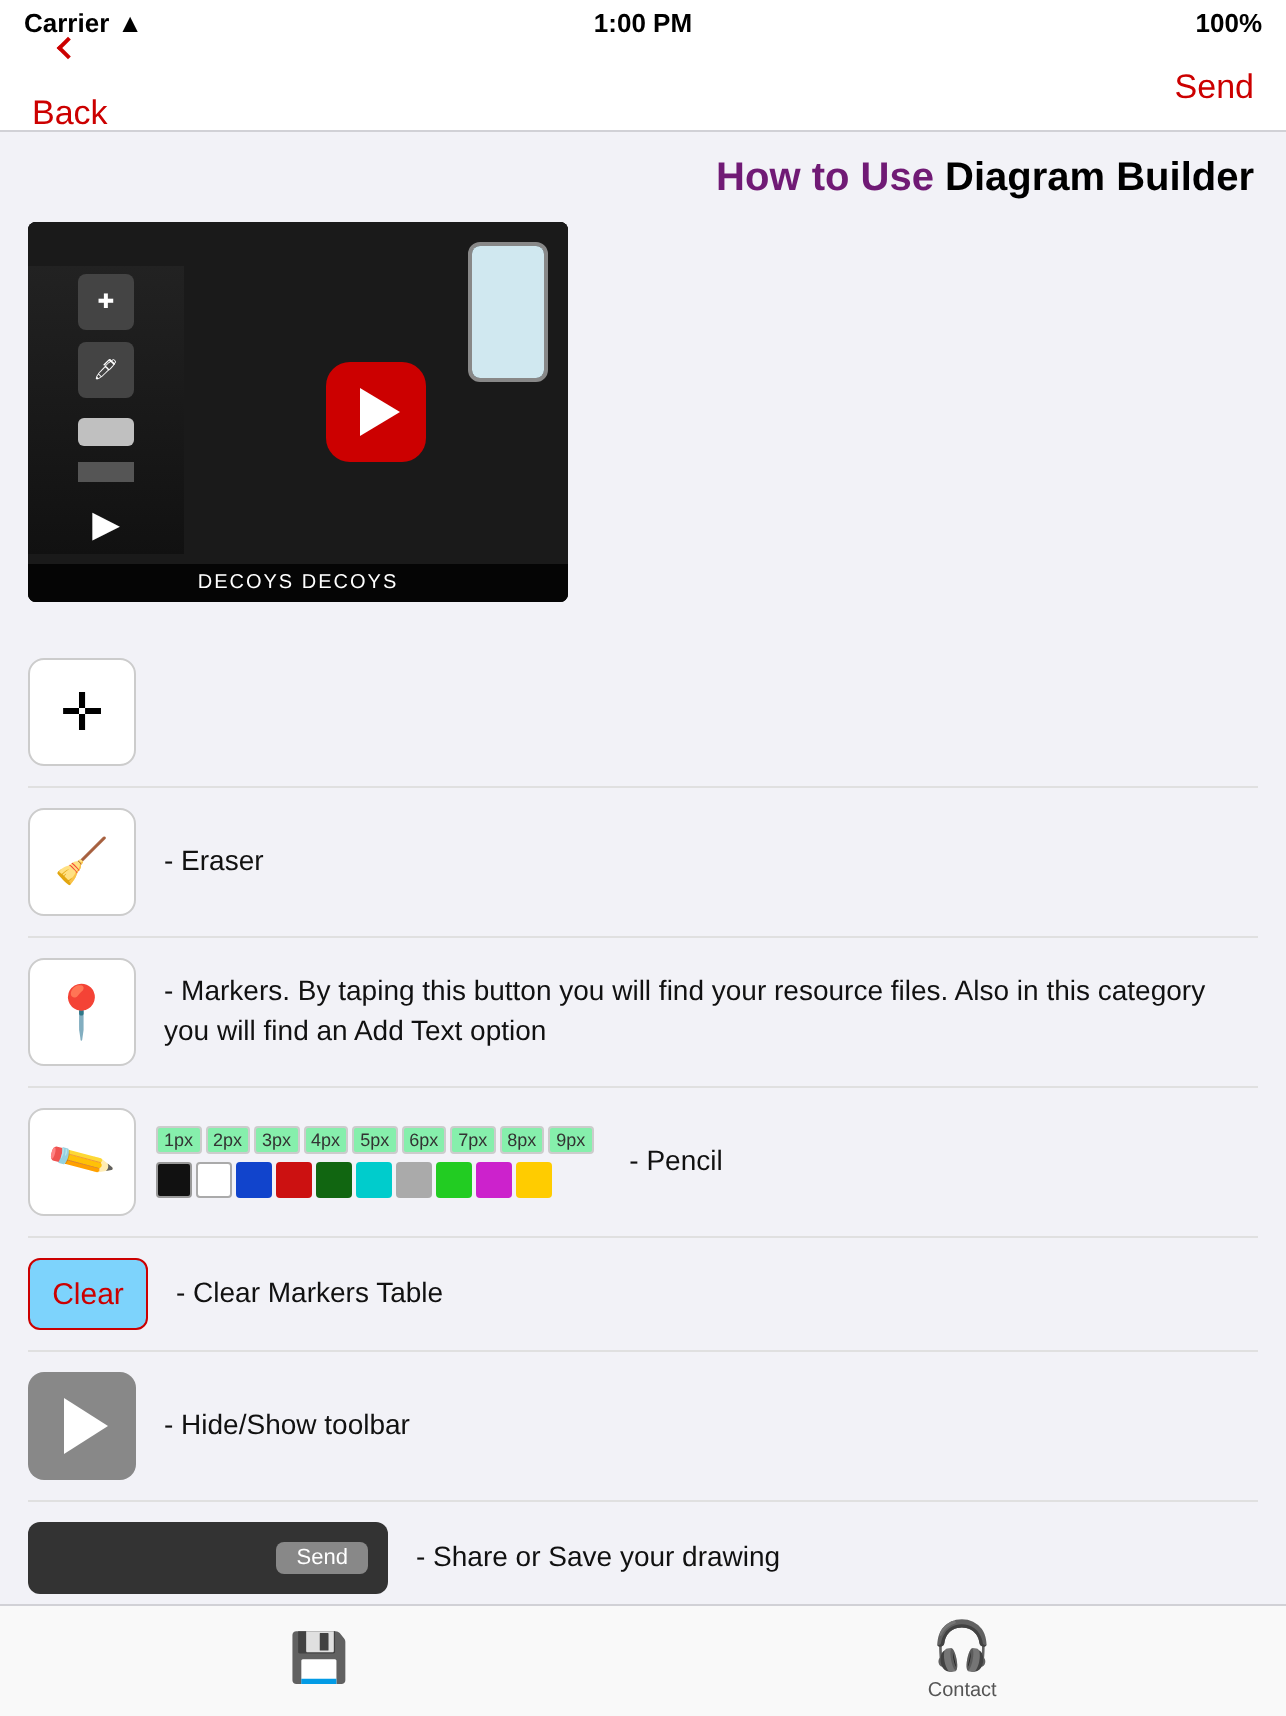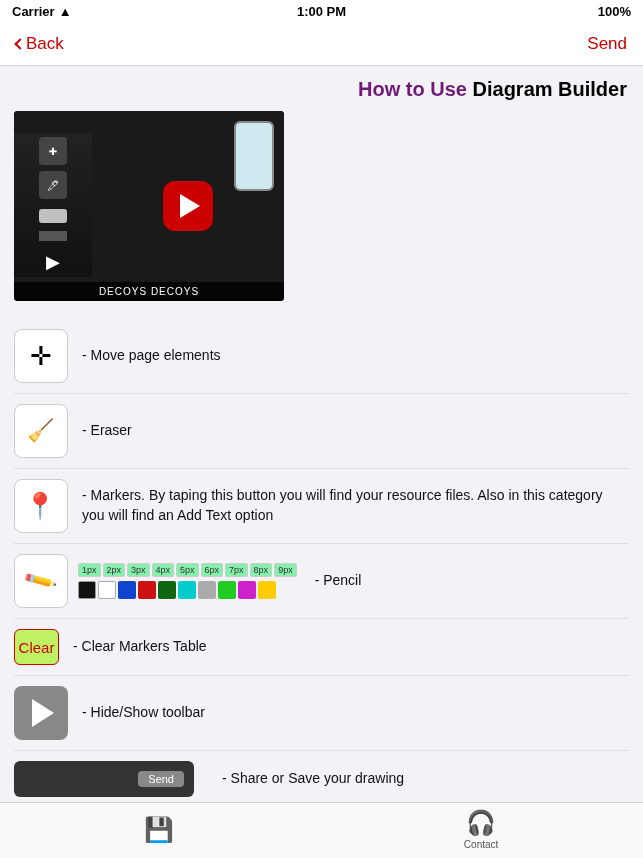--- a/index.html
+++ b/index.html
@@ -33,21 +33,22 @@
       padding: 8px 16px;
       border-bottom: 1px solid #d1d1d6;
       height: 44px;
     }
     .nav-back {
       display: flex;
       align-items: center;
       color: #cc0000;
       font-size: 17px;
       cursor: pointer;
-      gap: 0;
+      gap: 20px;
+      flex-direction: column;
     }
     .nav-send {
       color: #cc0000;
       font-size: 17px;
       font-weight: 400;
       cursor: pointer;
     }
 
     
     .page-title {
@@ -207,26 +208,26 @@
     .swatch {
       width: 18px;
       height: 18px;
       border-radius: 2px;
     }
 
     
     .clear-btn {
       border: 1.5px solid #cc0000;
       border-radius: 6px;
-      background: #bef264;
+      background: #7dd3fc;
       color: #cc0000;
       font-size: 15px;
       font-weight: 500;
       padding: 4px 14px;
-      width: 45px;
+      width: 60px;
       text-align: center;
       height: 36px;
       display: flex;
       align-items: center;
       justify-content: center;
     }
 
     
     .play-arrow {
       width: 54px;
@@ -383,21 +384,20 @@
         </div>
       </div>
     </div>
     <div class="video-decoys-bar">DECOYS DECOYS</div>
   </div>
 
   <div class="feature-row">
     <div class="icon-box">
       <span style="font-size:26px;">✛</span>
     </div>
-    <span class="feature-text">- Move page elements</span>
   </div>
 
   <div class="feature-row">
     <div class="icon-box">
       <span style="font-size:22px;">🧹</span>
     </div>
     <span class="feature-text">- Eraser</span>
   </div>
 
   <div class="feature-row">
@@ -446,21 +446,21 @@
 
   <div class="feature-row">
     <div class="play-arrow"></div>
     <span class="feature-text">- Hide/Show toolbar</span>
   </div>
 
   <div class="feature-row">
     <div class="send-bar">
       <div class="send-bar-btn">Send</div>
     </div>
-    <span class="feature-text" style="margin-left:14px;">- Share or Save your drawing</span>
+    <span class="feature-text" style="margin-left:0;">- Share or Save your drawing</span>
   </div>
 
 </div>
 
 <div class="tab-bar">
   <div class="tab-item">
     <span class="tab-icon">💾</span>
   </div>
   <div class="tab-item">
     <span class="tab-icon">🎧</span>

